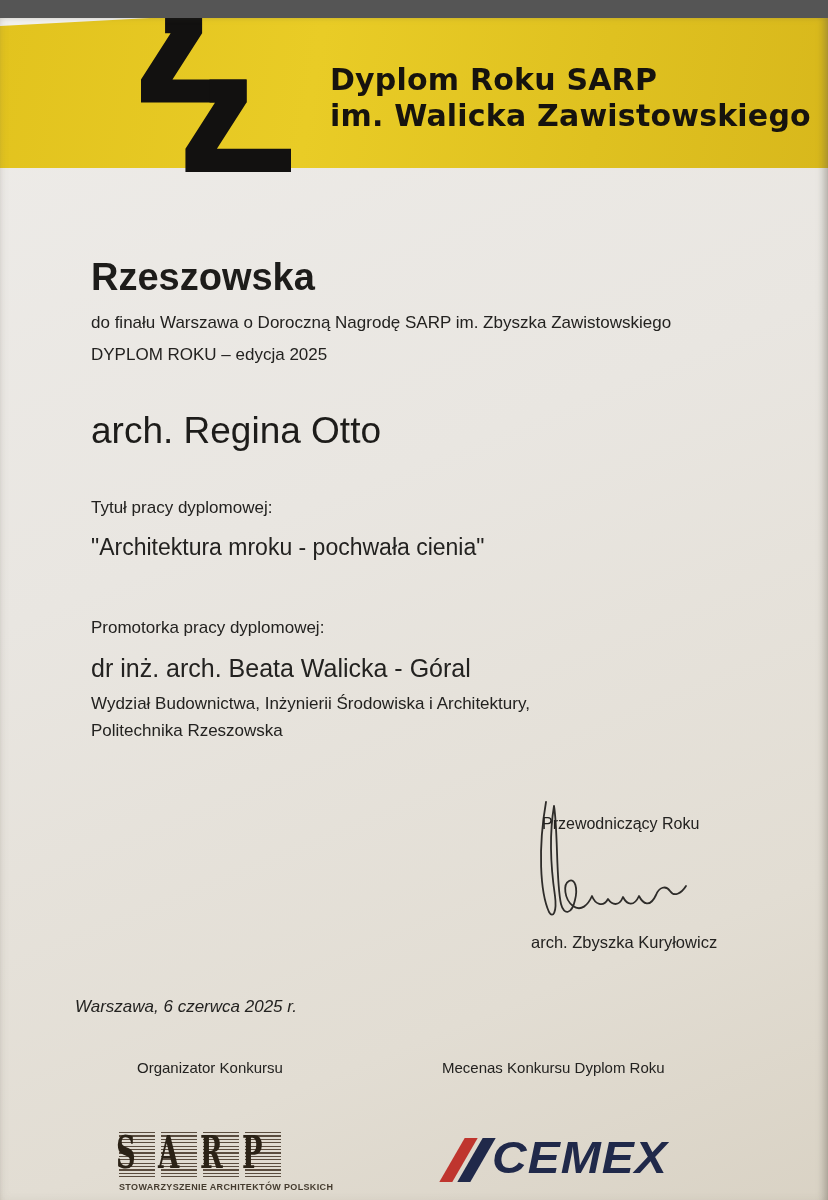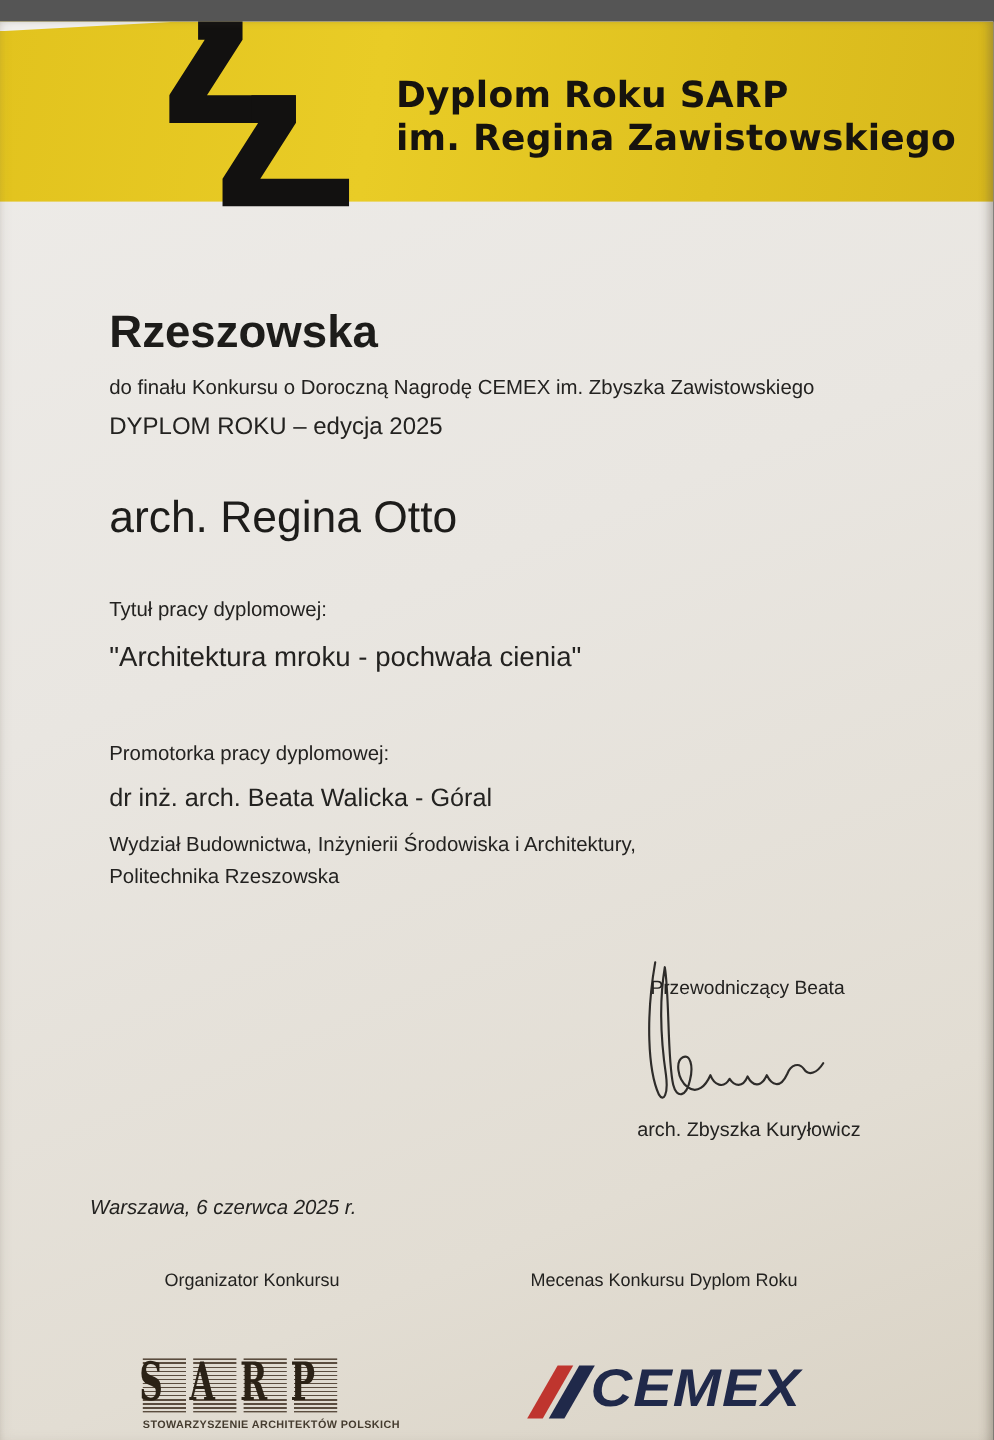--- a/index.html
+++ b/index.html
@@ -37,26 +37,26 @@
   .band-title{
     position:absolute;left:330px;top:44px;z-index:2;
     font-family:"DejaVu Sans",sans-serif;
     font-weight:800;font-size:30px;line-height:36px;
     letter-spacing:.2px;color:#16130e;
   }
   
   .abs{position:absolute;z-index:5;}
   .h-nomination{left:91px;top:238px;font-size:38px;font-weight:700;color:#1d1c1a;}
   .intro{left:91px;top:295px;font-size:17px;}
-  .edition{left:91px;top:327px;font-size:20px;}
+  .edition{left:91px;top:327px;font-size:17px;}
   .laureate{left:91px;top:392px;font-size:37px;font-weight:400;color:#1d1c1a;}
   .thesis-label{left:91px;top:480px;font-size:17px;text-align:center;}
   .thesis-title{left:91px;top:516px;font-size:23px;}
   .promoter-label{left:91px;top:600px;font-size:17px;}
-  .promoter-name{left:91px;top:636px;font-size:21px;}
+  .promoter-name{left:91px;top:636px;font-size:25px;}
   .promoter-faculty{left:91px;top:676px;font-size:17px;}
   .promoter-university{left:91px;top:703px;font-size:17px;}
   .jury-role{left:542px;top:797px;font-size:16px;z-index:6;}
   .jury-signature{left:518px;top:778px;width:195px;height:140px;z-index:5;}
   .jury-name{left:531px;top:915px;font-size:16.5px;}
   .place-date{left:75px;top:979px;font-size:17px;font-style:italic;}
   .organizer-label{left:137px;top:1041px;font-size:15px;font-weight:500;}
   .patron-label{left:442px;top:1041px;font-size:15px;font-weight:500;}
   
   .sarp{left:119px;top:1114px;width:170px;}
@@ -97,35 +97,35 @@
   <div class="band"></div>
   <div class="corner-sliver"></div>
 
   <svg class="zz-logo" viewBox="0 0 162 168" preserveAspectRatio="none">
     <polygon fill="#121110" points="26,0 66,0 66,24 34,72 114,72 114,96 0,96 0,72 32,24 26,24"></polygon>
     <polygon fill="#121110" points="74,72 114,72 114,96 82,144 162,144 162,168 48,168 48,144 80,96 74,96"></polygon>
   </svg>
 
   <div class="band-title">
     <div>Dyplom Roku SARP</div>
-    <div>im. Regina Zawistowskiego</div>
+    <div>im. Walicka Zawistowskiego</div>
   </div>
 
   <div class="abs h-nomination">Rzeszowska</div>
-  <div class="abs intro">do finału Konkursu o Doroczną Nagrodę CEMEX im. Zbyszka Zawistowskiego</div>
+  <div class="abs intro">do finału Warszawa o Doroczną Nagrodę SARP im. Zbyszka Zawistowskiego</div>
   <div class="abs edition">DYPLOM ROKU – edycja 2025</div>
   <div class="abs laureate">arch. Regina Otto</div>
   <div class="abs thesis-label">Tytuł pracy dyplomowej:</div>
   <div class="abs thesis-title">"Architektura mroku - pochwała cienia"</div>
   <div class="abs promoter-label">Promotorka pracy dyplomowej:</div>
   <div class="abs promoter-name">dr inż. arch. Beata Walicka - Góral</div>
   <div class="abs promoter-faculty">Wydział Budownictwa, Inżynierii Środowiska i Architektury,</div>
   <div class="abs promoter-university">Politechnika Rzeszowska</div>
 
-  <div class="abs jury-role">Przewodniczący Beata</div>
+  <div class="abs jury-role">Przewodniczący Roku</div>
   <svg class="abs jury-signature" viewBox="0 0 195 140">
     <path fill="none" stroke="#2e2c2a" stroke-width="1.8" stroke-linecap="round" stroke-linejoin="round" d="M28,6 C20,52 22,96 31,116 C35,123 39,116 37,100
              C32,66 32,34 36,10 C40,34 38,86 43,108
              C46,120 54,118 57,104 C60,92 57,82 51,85
              C45,88 46,103 55,110 C63,116 70,109 74,100
              C77,108 85,112 90,103 C94,109 101,111 105,101
              C109,109 116,111 121,100 C125,108 132,112 138,99
              C141,91 148,89 152,95 C156,101 163,98 168,90"></path>
   </svg>
   <div class="abs jury-name">arch. Zbyszka Kuryłowicz</div>

